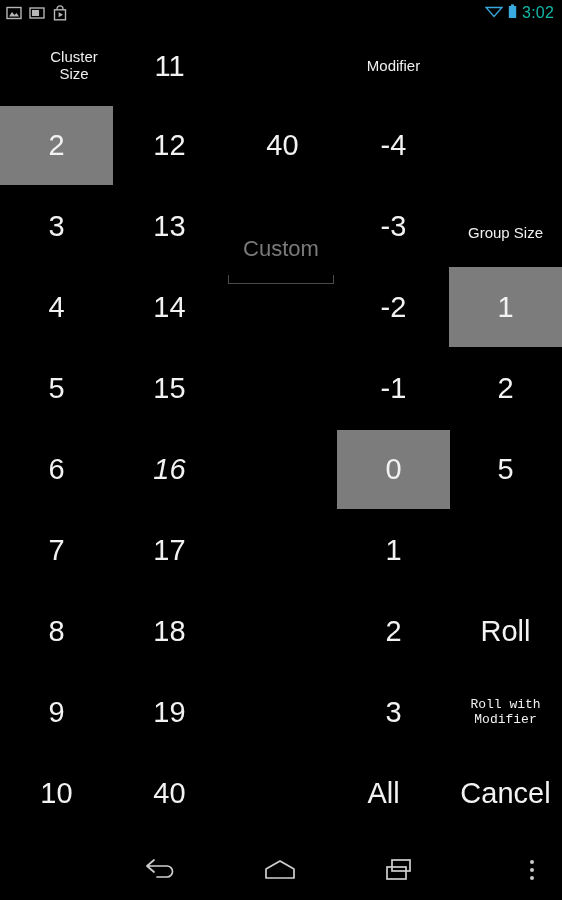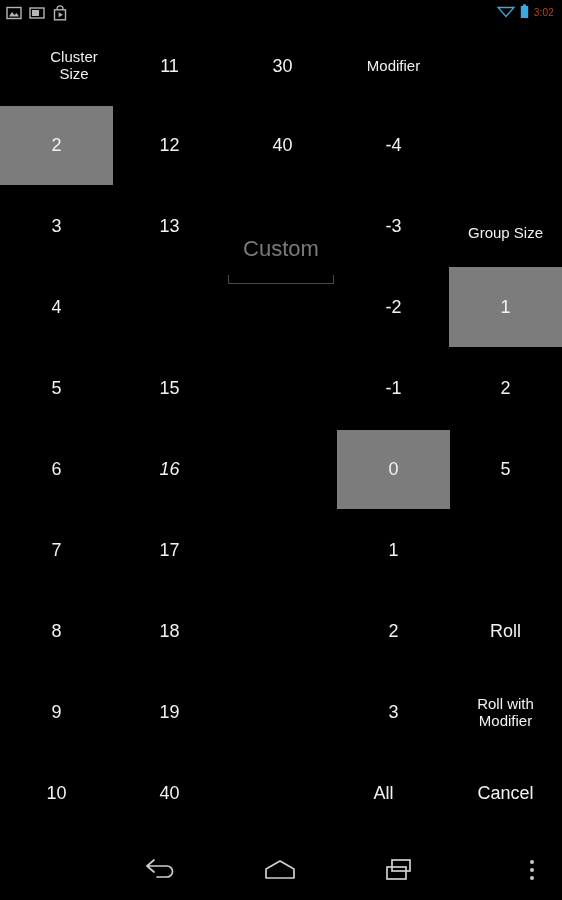--- a/index.html
+++ b/index.html
@@ -14,36 +14,36 @@
   #status-bar {
     position:absolute; left:0; top:0; width:562px; height:26px;
     background:#000; display:flex; align-items:center;
   }
   #status-left { display:flex; align-items:center; gap:7px; padding-left:6px; }
   #status-right {
     margin-left:auto; display:flex; align-items:center; gap:5px; padding-right:8px;
   }
   .notif-ico { width:16px; height:16px; display:block; }
   #clock {
-    color:#c2410c; font-size:10px; letter-spacing:.2px; line-height:1;
+    color:#14b8a6; font-size:16px; letter-spacing:.2px; line-height:1;
   }
 
   
   #grid {
     position:absolute; left:0; top:26px; width:562px; height:814px;
   }
   .cell {
     position:absolute;
     display:flex; align-items:center; justify-content:center;
     text-align:center; color:#f2f2f2;
-    font-size:18px; line-height:1.12;
+    font-size:29px; line-height:1.12;
     user-select:none;
   }
   .cell.header { font-size:15px; color:#f0f0f0; }
-  .cell.small  { font-size:15px; }
+  .cell.small  { font-size:13px;font-family:Liberation Mono, monospace; }
   .cell.selected { background:#7c7c7c; }
   .cell .lbl { display:block; }
 
   
   #custom-field {
     position:absolute; left:228px; top:196px; width:106px; height:62px;
   }
   #custom-placeholder {
     position:absolute; left:0; top:14px; width:106px;
     text-align:center; color:#7a7a7a; font-size:22px;
@@ -148,42 +148,42 @@
 
   <div class="cell" style="left:113px;top:12px;width:113px;height:56px;">
     <span class="lbl">11</span>
     </div>
   <div class="cell" style="left:113px;top:80px;width:113px;height:79px;">
     <span class="lbl">12</span>
     </div>
   <div class="cell" style="left:113px;top:161px;width:113px;height:79px;">
     <span class="lbl">13</span>
     </div>
+  <div class="cell" style="left:113px;top:242px;width:113px;height:79px;">
+    <span class="lbl">14</span>
+    </div>
   <div class="cell" style="left:113px;top:323px;width:113px;height:79px;">
     <span class="lbl">15</span>
     </div>
   <div class="cell" style="left:113px;top:404px;width:113px;height:79px;font-style:italic;">
     <span class="lbl">16</span>
     </div>
   <div class="cell" style="left:113px;top:485px;width:113px;height:79px;">
     <span class="lbl">17</span>
     </div>
   <div class="cell" style="left:113px;top:566px;width:113px;height:79px;">
     <span class="lbl">18</span>
     </div>
   <div class="cell" style="left:113px;top:647px;width:113px;height:79px;align-items:center;">
     <span class="lbl">19</span>
     </div>
   <div class="cell" style="left:113px;top:728px;width:113px;height:79px;">
     <span class="lbl">40</span>
     </div>
 
-  <div class="cell" style="left:226px;top:12px;width:113px;height:56px;">
-    <span class="lbl">30</span>
-    </div>
   <div class="cell" style="left:226px;top:80px;width:113px;height:79px;">
     <span class="lbl">40</span>
     </div>
 
   <div id="custom-field">
     <div id="custom-placeholder">Custom</div>
     <div id="custom-underline"></div>
   </div>
 
   <div class="cell header" style="left:337px;top:12px;width:113px;height:56px;">

